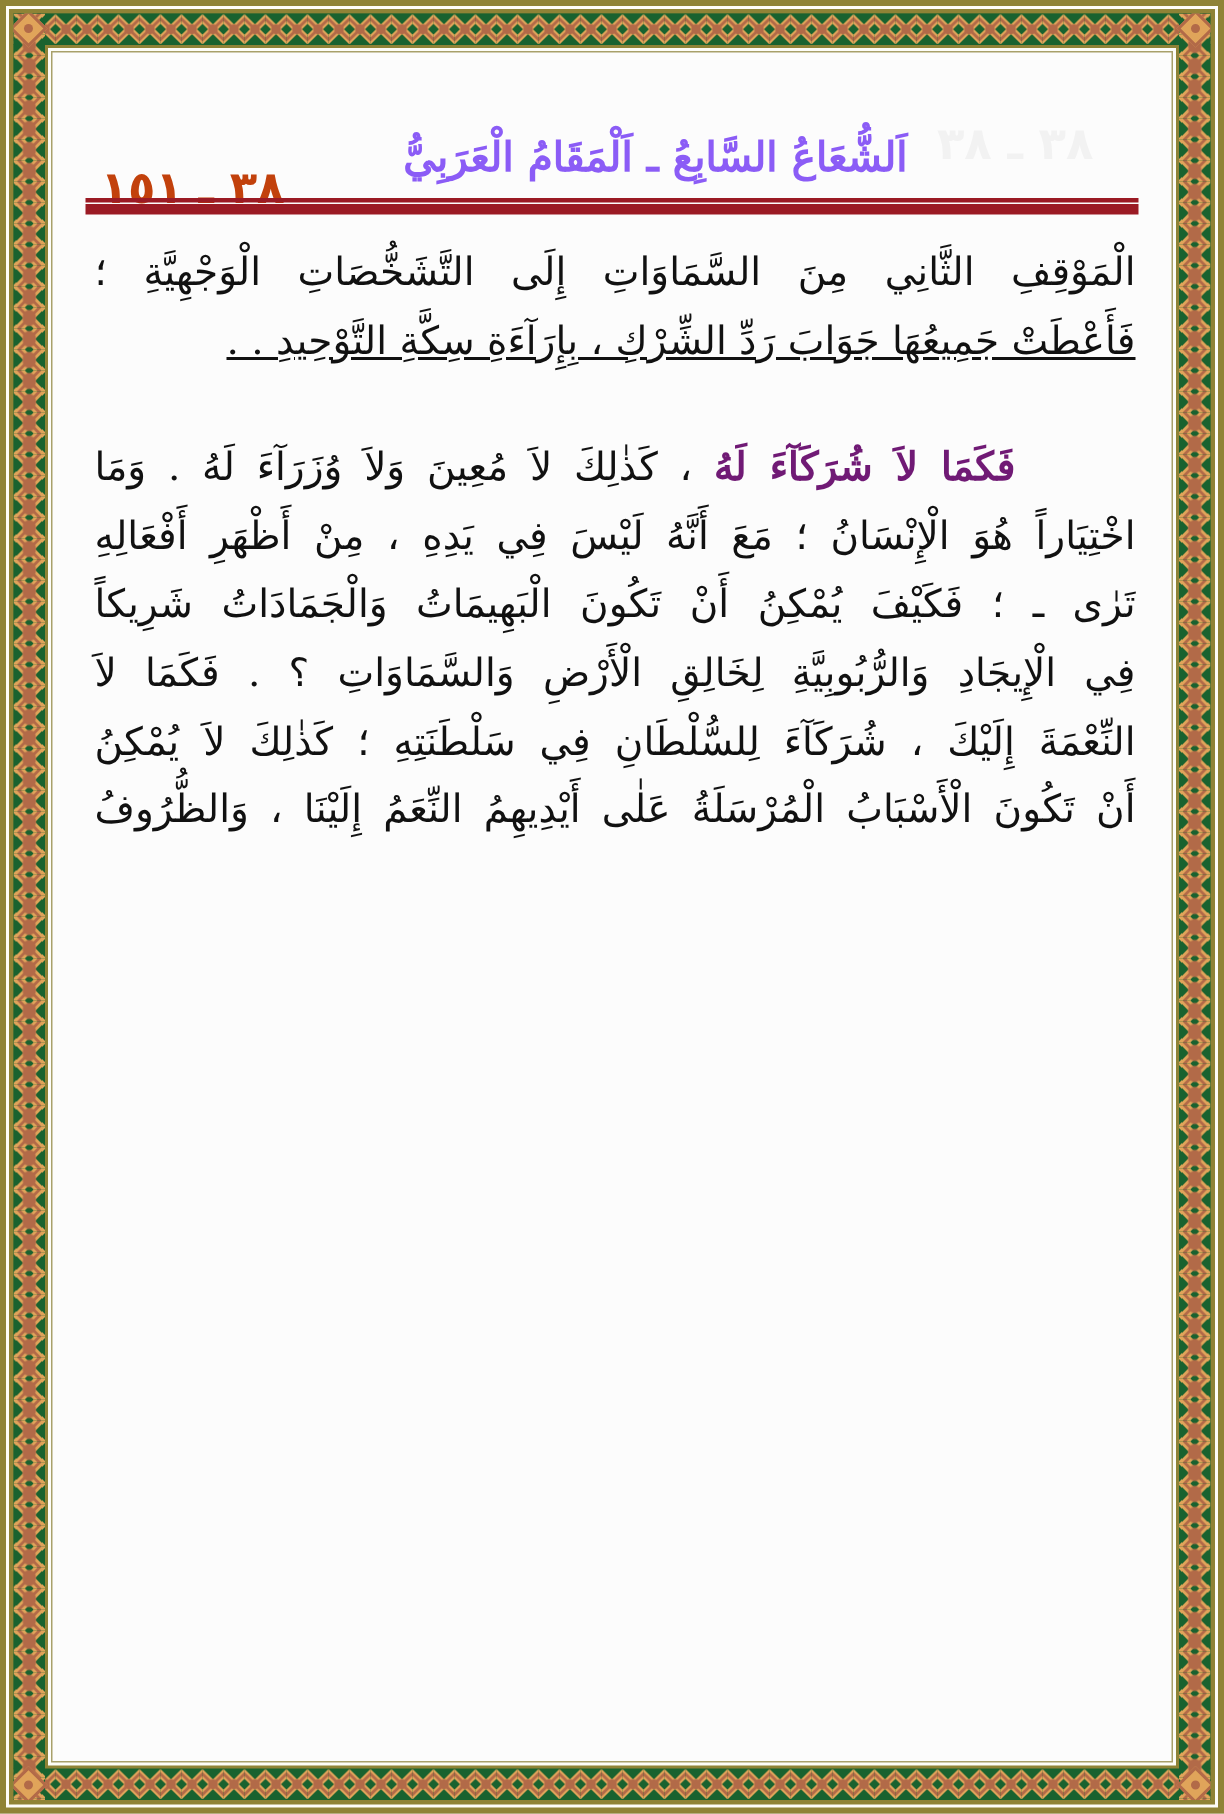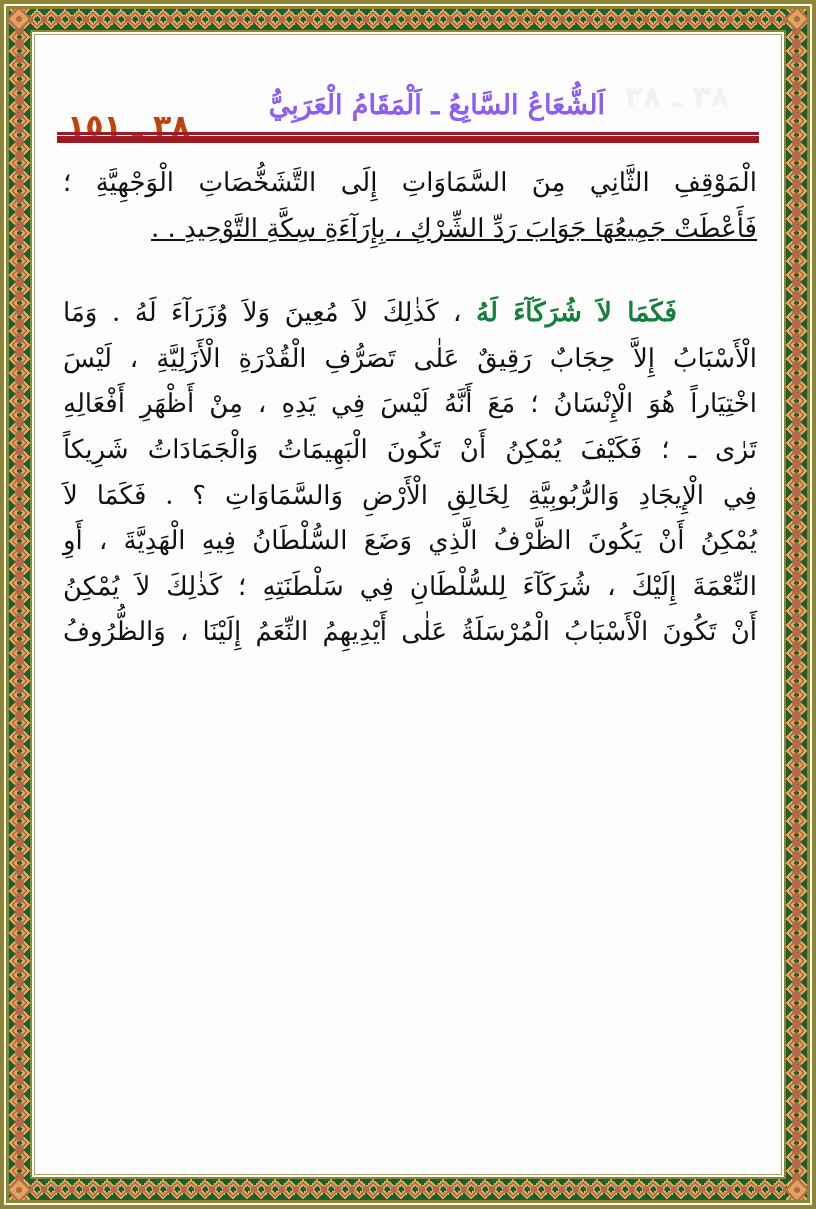--- a/index.html
+++ b/index.html
@@ -114,21 +114,21 @@
     }
     .line {
       height: 45.6px; line-height: 45.6px;
       white-space: nowrap;
       text-align: justify; text-align-last: justify;
       overflow: visible;
     }
     .line.last { text-align-last: right; text-decoration: underline; }
     .line.indent { padding-right: 80px; }
     .gap { height: 39px; }
-    .red { color: #15803d; font-weight: bold; }
+    .red { color: #701a75; font-weight: bold; }
   </style>
 </head>
 <body>
 
 <div class="frame-outer"></div>
 <div class="frame-white1"></div>
 <div class="frame-olive2"></div>
 <div class="frame-green">
   <div class="band h top"></div>
   <div class="band h bottom"></div>
@@ -150,21 +150,19 @@
     <span class="header-pages">٣٨ ـ ١٥١</span>
   </div>
   <div class="rule-thin"></div>
   <div class="rule-thick"></div>
 
   <div class="body-text">
     <div class="line">الْمَوْقِفِ الثَّانِي مِنَ السَّمَاوَاتِ إِلَى التَّشَخُّصَاتِ الْوَجْهِيَّةِ ؛</div>
     <div class="line last">فَأَعْطَتْ جَمِيعُهَا جَوَابَ رَدِّ الشِّرْكِ ، بِإِرَآءَةِ سِكَّةِ التَّوْحِيدِ . .</div>
     <div class="gap"></div>
     <div class="line indent"><span class="red">فَكَمَا لاَ شُرَكَآءَ لَهُ</span> <span>، كَذٰلِكَ لاَ مُعِينَ وَلاَ وُزَرَآءَ لَهُ . وَمَا</span></div>
-    <div class="line">الْأَسْبَابُ إِلاَّ حِجَابٌ رَقِيقٌ عَلٰى تَصَرُّفِ الْقُدْرَةِ الْأَزَلِيَّةِ ، لَيْسَ</div>
     <div class="line">اخْتِيَاراً هُوَ الْإِنْسَانُ ؛ مَعَ أَنَّهُ لَيْسَ فِي يَدِهِ ، مِنْ أَظْهَرِ أَفْعَالِهِ</div>
     <div class="line">تَرٰى ـ ؛ فَكَيْفَ يُمْكِنُ أَنْ تَكُونَ الْبَهِيمَاتُ وَالْجَمَادَاتُ شَرِيكاً</div>
     <div class="line">فِي الْإِيجَادِ وَالرُّبُوبِيَّةِ لِخَالِقِ الْأَرْضِ وَالسَّمَاوَاتِ ؟ . فَكَمَا لاَ</div>
-    <div class="line">يُمْكِنُ أَنْ يَكُونَ الظَّرْفُ الَّذِي وَضَعَ السُّلْطَانُ فِيهِ الْهَدِيَّةَ ، أَوِ</div>
     <div class="line">النِّعْمَةَ إِلَيْكَ ، شُرَكَآءَ لِلسُّلْطَانِ فِي سَلْطَنَتِهِ ؛ كَذٰلِكَ لاَ يُمْكِنُ</div>
     <div class="line">أَنْ تَكُونَ الْأَسْبَابُ الْمُرْسَلَةُ عَلٰى أَيْدِيهِمُ النِّعَمُ إِلَيْنَا ، وَالظُّرُوفُ</div>
   </div>
 </div>
 
 </body></html>

